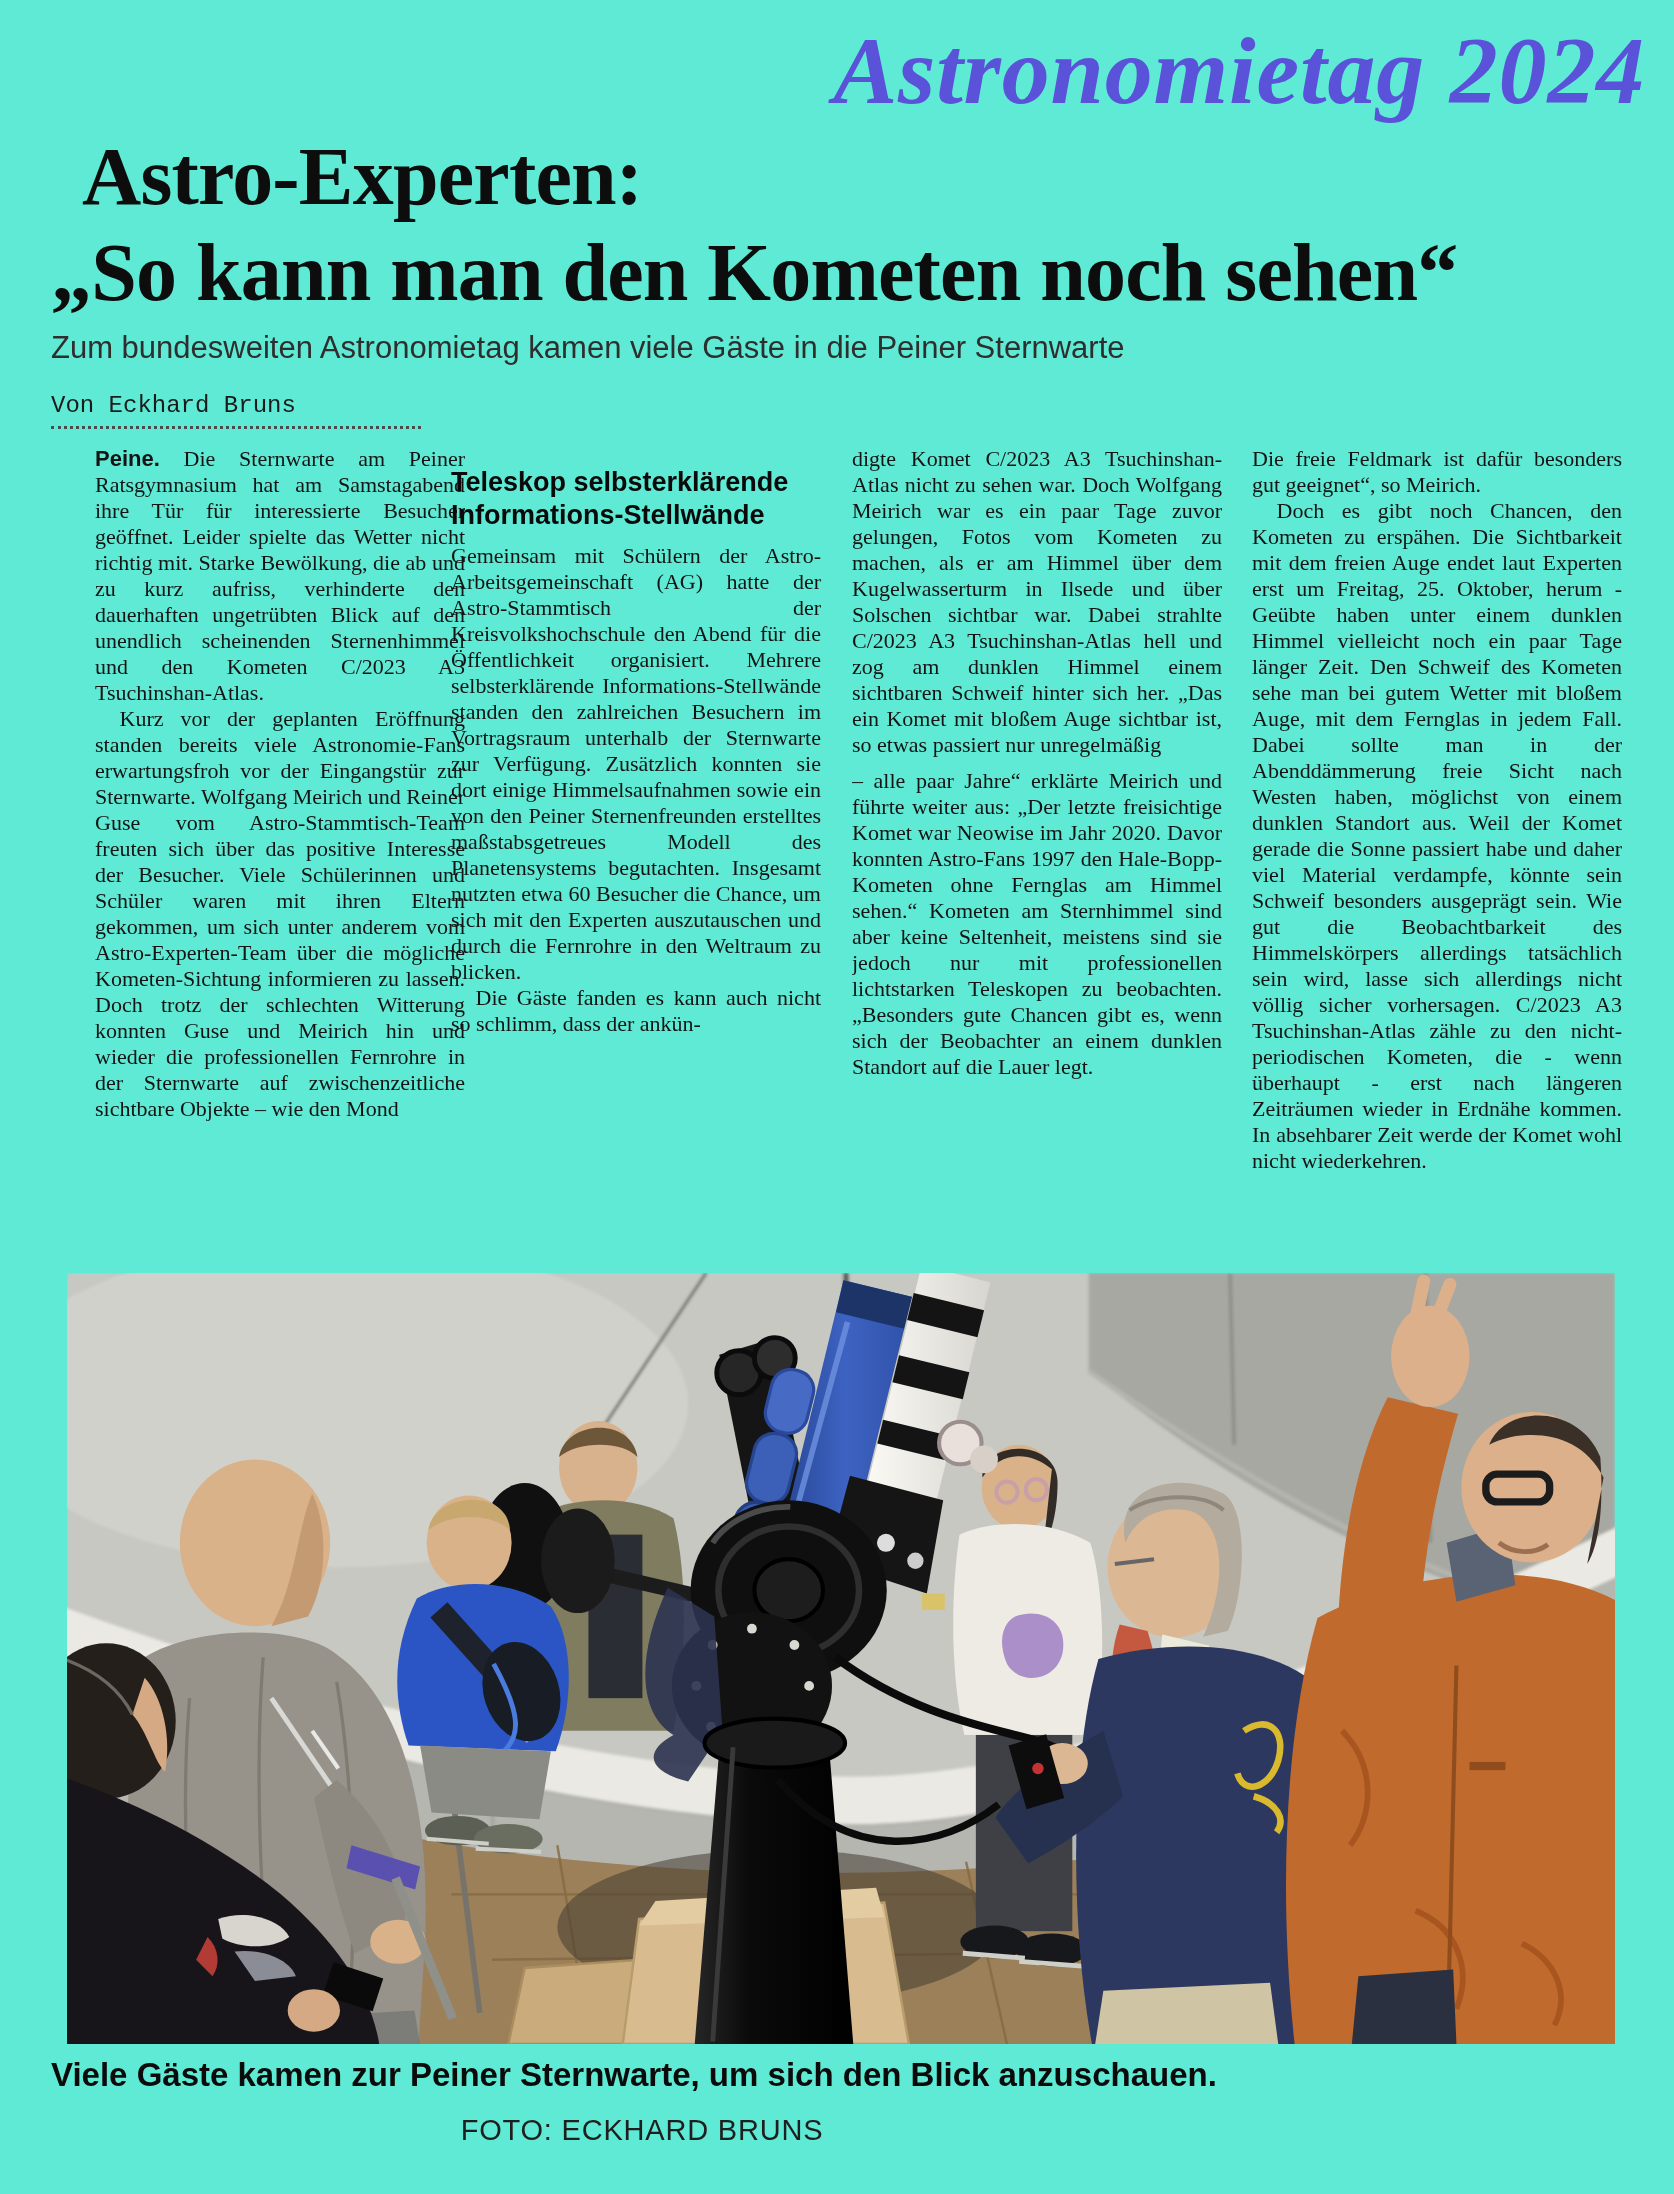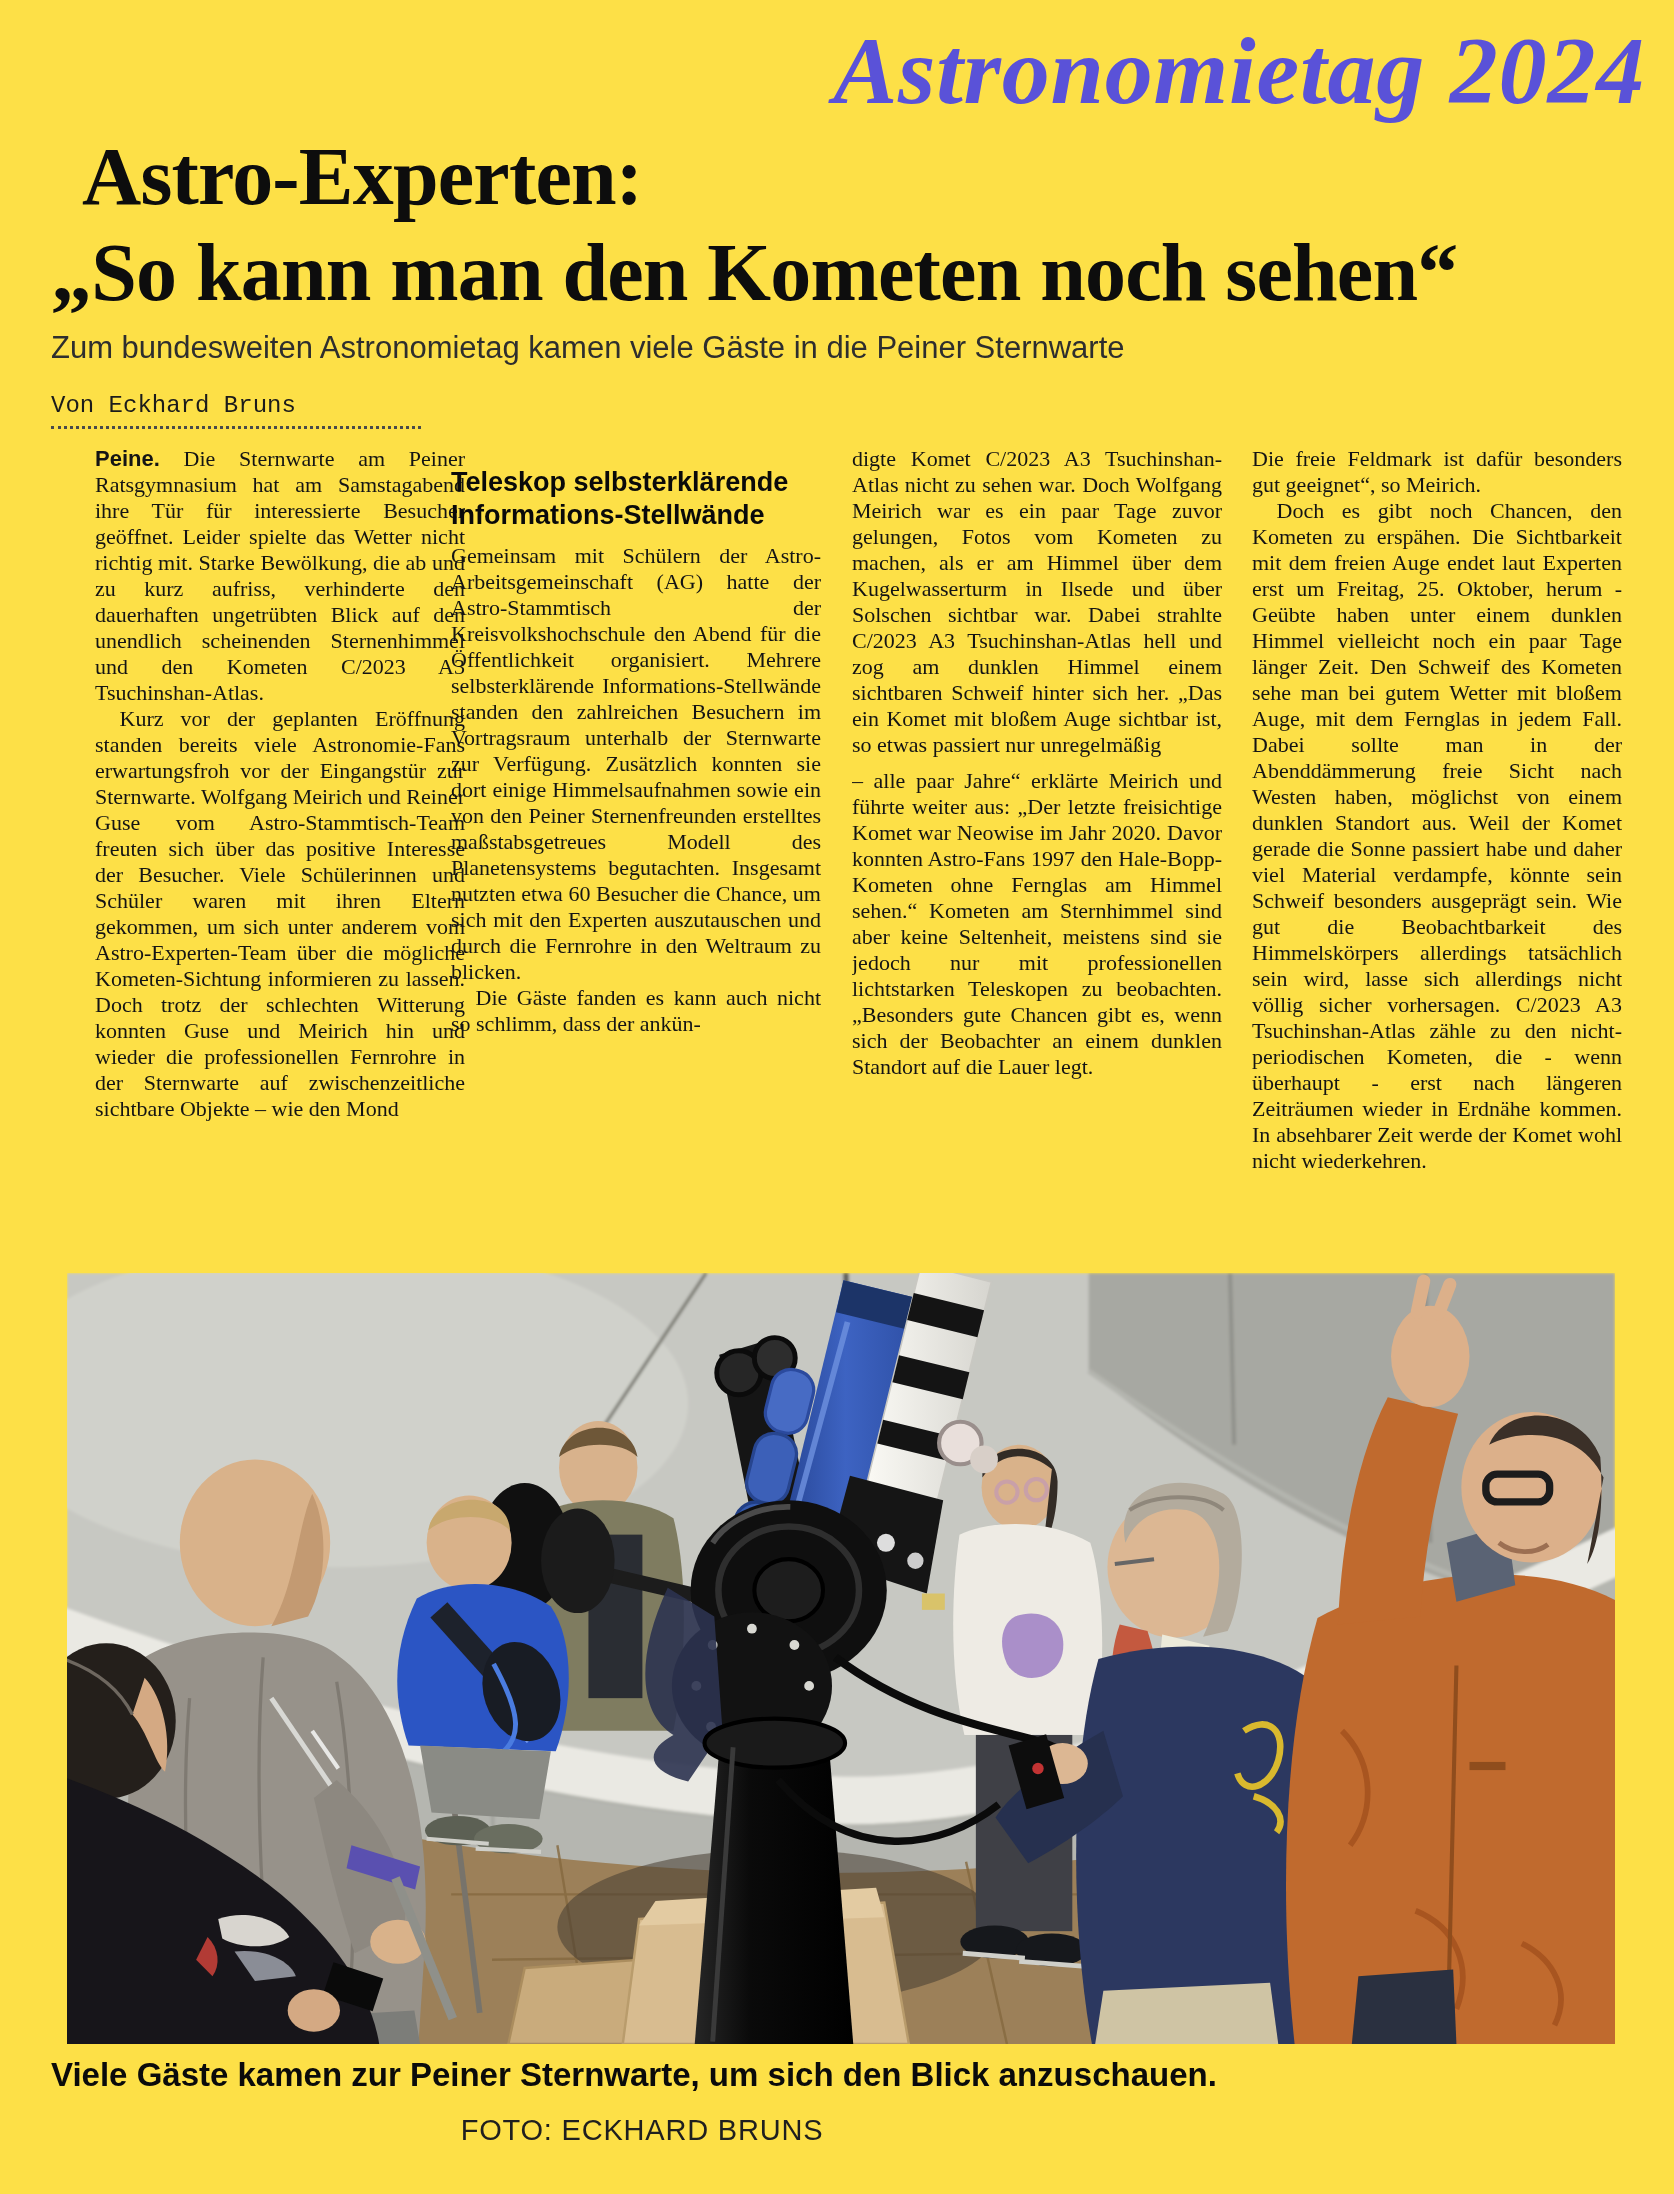--- a/index.html
+++ b/index.html
@@ -1,16 +1,16 @@
 <!DOCTYPE html>
 <html lang="de" style="font-size:13px"><head>
 <meta charset="utf-8">
 <style>
   html,body{margin:0;padding:0;background:#ffffff;}
-  .page{position:relative;width:1674px;height:2194px;background:#fde047;overflow:hidden;
+  .page{position:relative;width:1674px;height:2194px;background:#5eead4;overflow:hidden;
         font-family:"Liberation Serif",serif;color:#141414;}
   
   .kicker{position:absolute;top:14.7px;right:29px;font-family:"Liberation Serif",serif;
           font-style:italic;font-weight:700;font-size:96px;letter-spacing:0.8px;white-space:nowrap;}
   .headline{position:absolute;left:51px;top:129px;width:1594px;font-weight:700;color:#0d0d0d;}
   .headline .l1{font-size:82px;line-height:96px;padding-left:31px;letter-spacing:-0.8px;}
   .headline .l2{font-size:82px;line-height:96px;letter-spacing:-0.8px;white-space:nowrap;}
   .subheadline{position:absolute;left:51px;top:330px;width:1553px;
                font-family:"Liberation Sans",sans-serif;font-size:31px;color:#2e2e2e;}
   .byline{position:absolute;left:51px;top:392px;width:370px;

